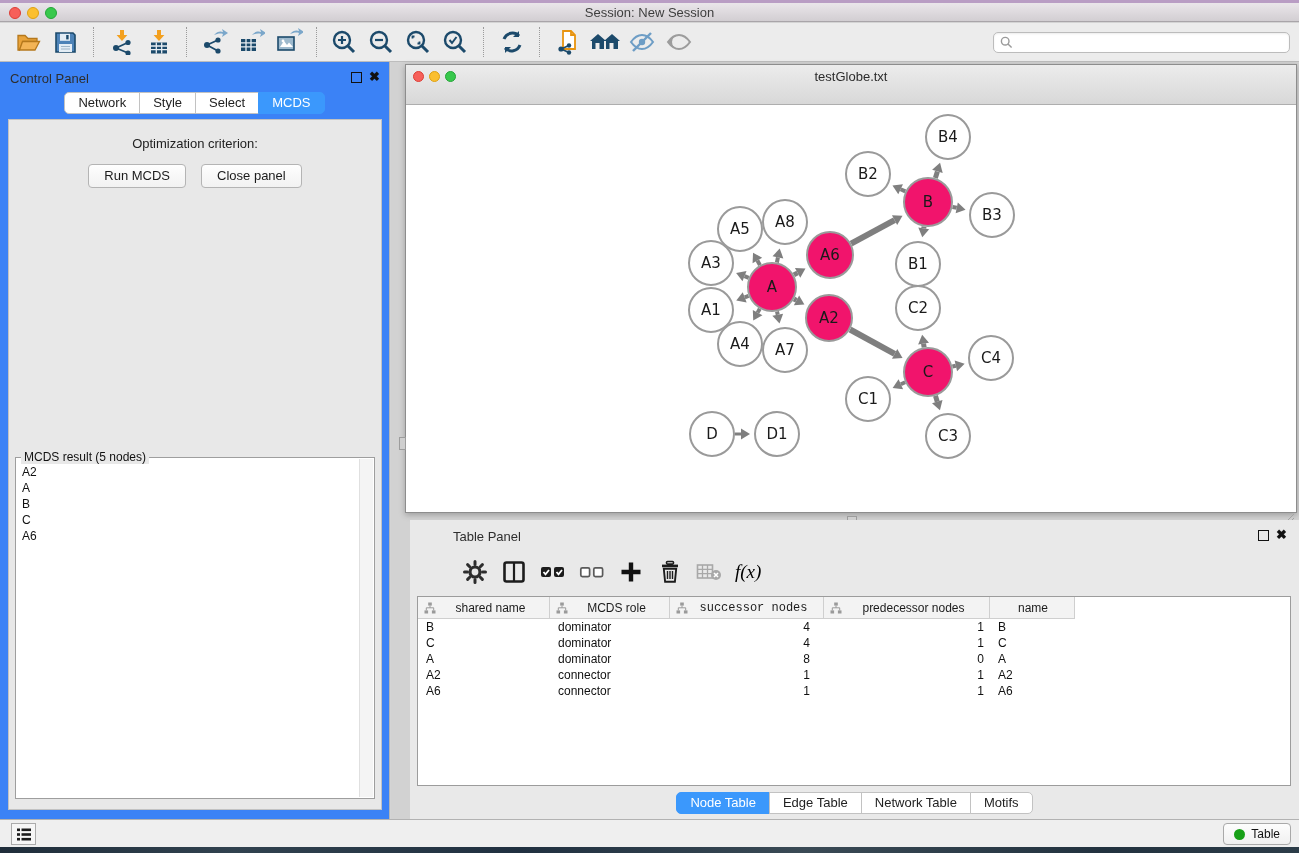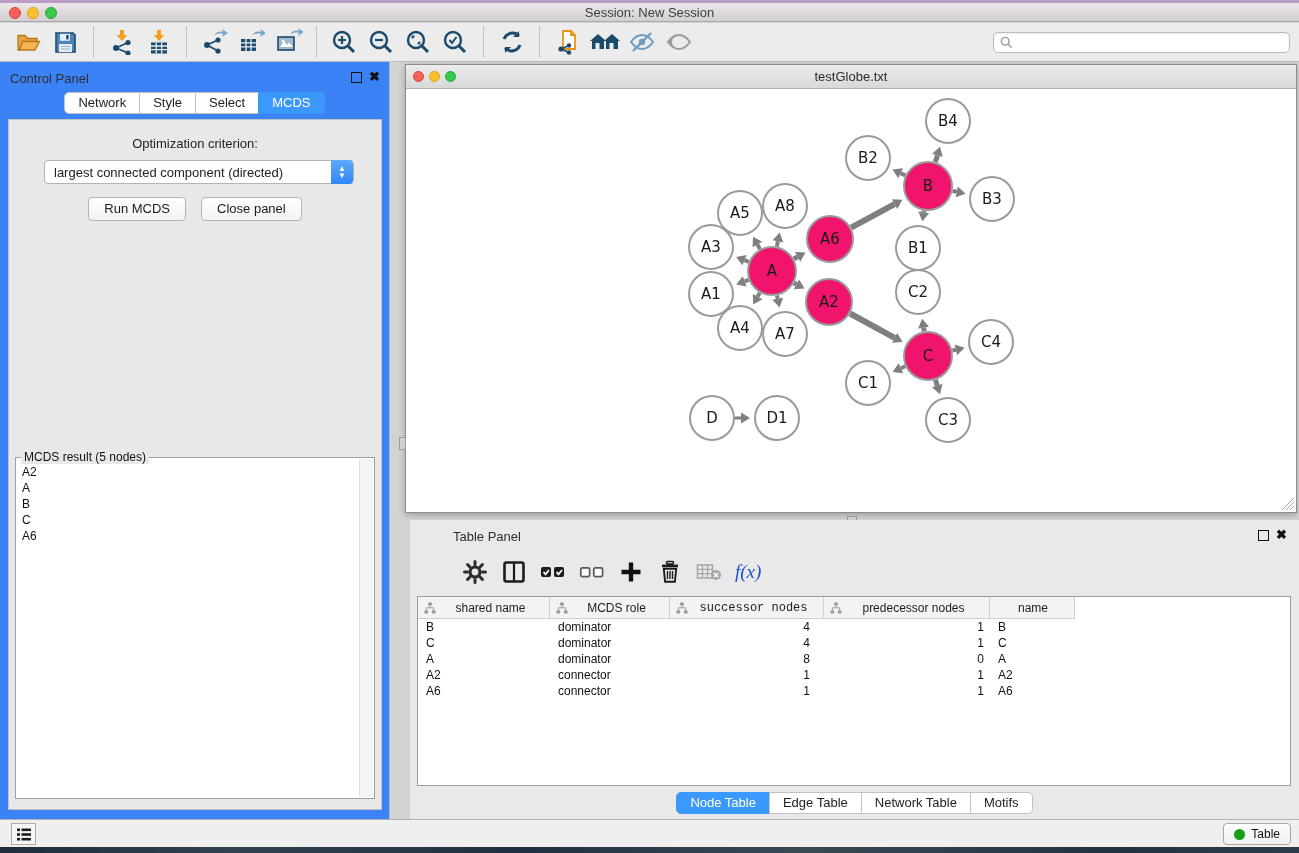--- a/index.html
+++ b/index.html
@@ -55,38 +55,38 @@
   .groupbox { position:absolute; left:6px; right:6px; top:337px; bottom:10px; border:1px solid #9e9e9e; background:#fff; }
   .groupbox .legend { position:absolute; top:-8px; left:5px; background:#e8e8e8; padding:0 3px; font-size:12px; color:#111; }
   .mcdslist { position:absolute; left:1px; right:15px; top:6px; bottom:1px; overflow:hidden; }
   .mcds-item { font-size:12px; line-height:16px; padding-left:5px; color:#111; }
   .vtrack { position:absolute; top:1px; bottom:1px; right:1px; width:14px; background:#f4f4f4; border-left:1px solid #e0e0e0; }
 
   
   .workspace { position:absolute; left:391px; top:62px; right:0; height:757px; background:#d2d2d2; }
   .netwin { position:absolute; left:14px; top:2px; width:892px; height:449px; background:#fff;
     border:1px solid #8d8d8d; box-shadow:0 2px 6px rgba(0,0,0,.25); }
-  .netwin .ntitle { position:relative; height:24px; background:linear-gradient(#ececec,#d8d8d8); border-bottom:1px solid #aeaeae; }
+  .netwin .ntitle { position:relative; height:40px; background:linear-gradient(#ececec,#d8d8d8); border-bottom:1px solid #aeaeae; }
   .netwin .ntitle .title { position:absolute; left:0; right:0; top:4px; text-align:center; font-size:13px; color:#2c2c2c; }
   .ntl { position:absolute; width:11px; height:11px; border-radius:50%; top:6px; }
   .ntl.red { left:7px; background:#f6605a; border:1px solid #dd3e36; }
   .ntl.yellow { left:23px; background:#fbbf2f; border:1px solid #dfa112; }
   .ntl.green { left:39px; background:#38c84c; border:1px solid #24a538; }
   .netcontent { position:relative; width:890px; height:423px; }
   .grip { position:absolute; right:1px; bottom:1px; }
   .split-handle-v { position:absolute; left:-7px; top:372px; width:7px; height:13px; background:#cfcfcf; border:1px solid #9d9d9d; }
   .hsplit { position:absolute; left:14px; right:0; top:453px; height:6px; }
   .hsplit .knob { position:absolute; left:442px; top:1px; width:10px; height:5px; background:#cfcfcf; border:1px solid #9d9d9d; }
 
   
   .tpanel { position:absolute; left:19px; top:458px; right:0; height:299px; background:#e9e9e9;padding-left:35px; }
   .tpanel .phead .ptitle { left:8px; }
   .ttoolbar { display:flex; align-items:center; height:44px; padding-left:17px; gap:13px; }
   .ttool { width:26px; height:26px; display:flex; align-items:center; justify-content:center; }
-  .fxlabel { font-family:"Liberation Serif", serif; font-style:italic; font-size:19px; color:#1d4ed8; }
+  .fxlabel { font-family:"Liberation Serif", serif; font-style:italic; font-size:19px; color:#000000; }
   .tablewrap { position:absolute; left:7px; right:8px; top:76px; height:190px; background:#fff; border:1px solid #9c9c9c; overflow:hidden; }
   .thead { display:flex; height:22px; }
   .th { background:#f3f3f3; border-right:1px solid #cfcfcf; border-bottom:1px solid #cfcfcf;
     display:flex; align-items:center; padding:0 4px 0 6px; font-size:12px; color:#1c1c1c; }
   .th span.lbl { flex:1; text-align:center; }
   .trow { display:flex; height:16px; }
   .td { font-size:12px; line-height:16px; color:#111; white-space:nowrap; overflow:hidden; }
   .td.al { padding-left:8px; text-align:left; }
   .td.ar1 { padding-right:14px; text-align:right; }
   .td.ar2 { padding-right:6px; text-align:right; }
@@ -257,27 +257,20 @@
       <span class="wctl close" style="right:9px;">✖</span>
     </div>
     <div class="segbar">
         <div class="seg">Network</div>
         <div class="seg">Style</div>
         <div class="seg">Select</div>
         <div class="seg active">MCDS</div>
       </div>
     <div class="cbody">
       <div class="optlabel">Optimization criterion:</div>
-      <div class="combo">
-        <span class="val">largest connected component (directed)</span>
-        <span class="step">
-            <span>▲</span>
-            <span>▼</span>
-          </span>
-      </div>
       <div class="btnrow">
         <button class="macbtn">Run MCDS</button>
         <button class="macbtn">Close panel</button>
       </div>
       <div class="groupbox">
         <span class="legend">MCDS result (5 nodes)</span>
         <div class="mcdslist">
             <div class="mcds-item">A2</div>
             <div class="mcds-item">A</div>
             <div class="mcds-item">B</div>

